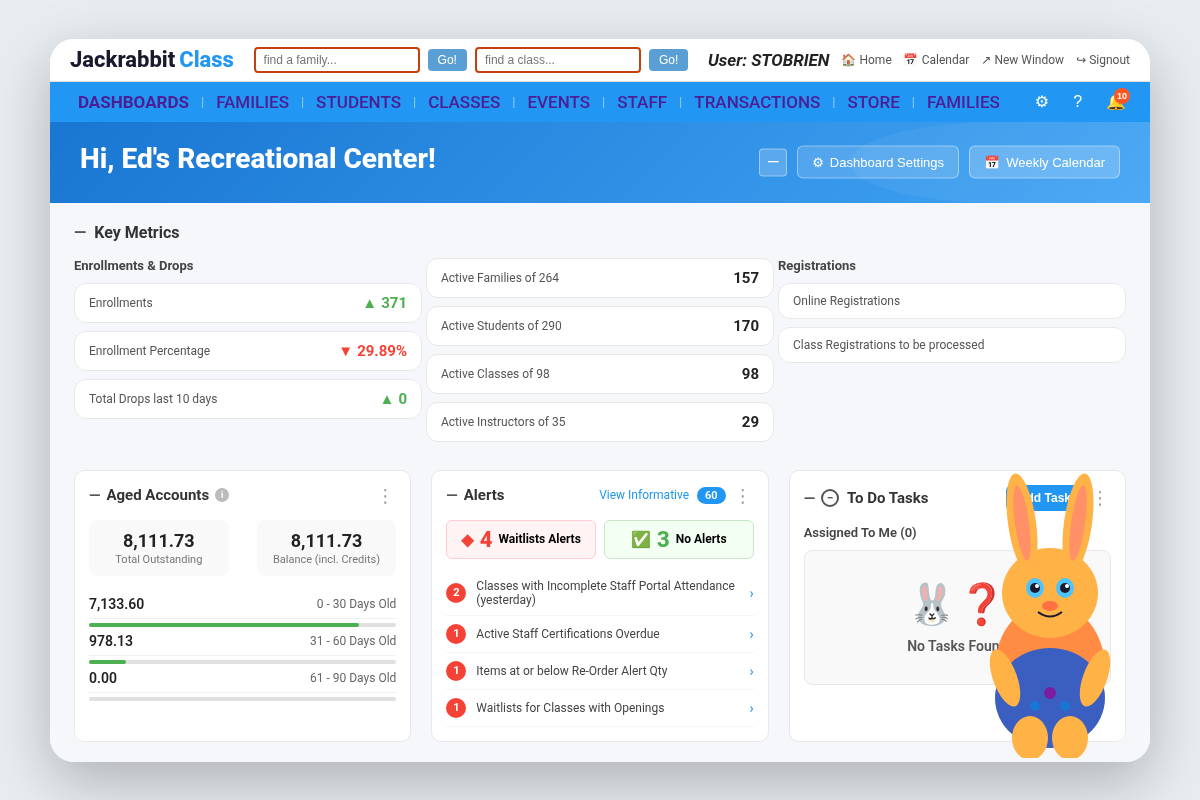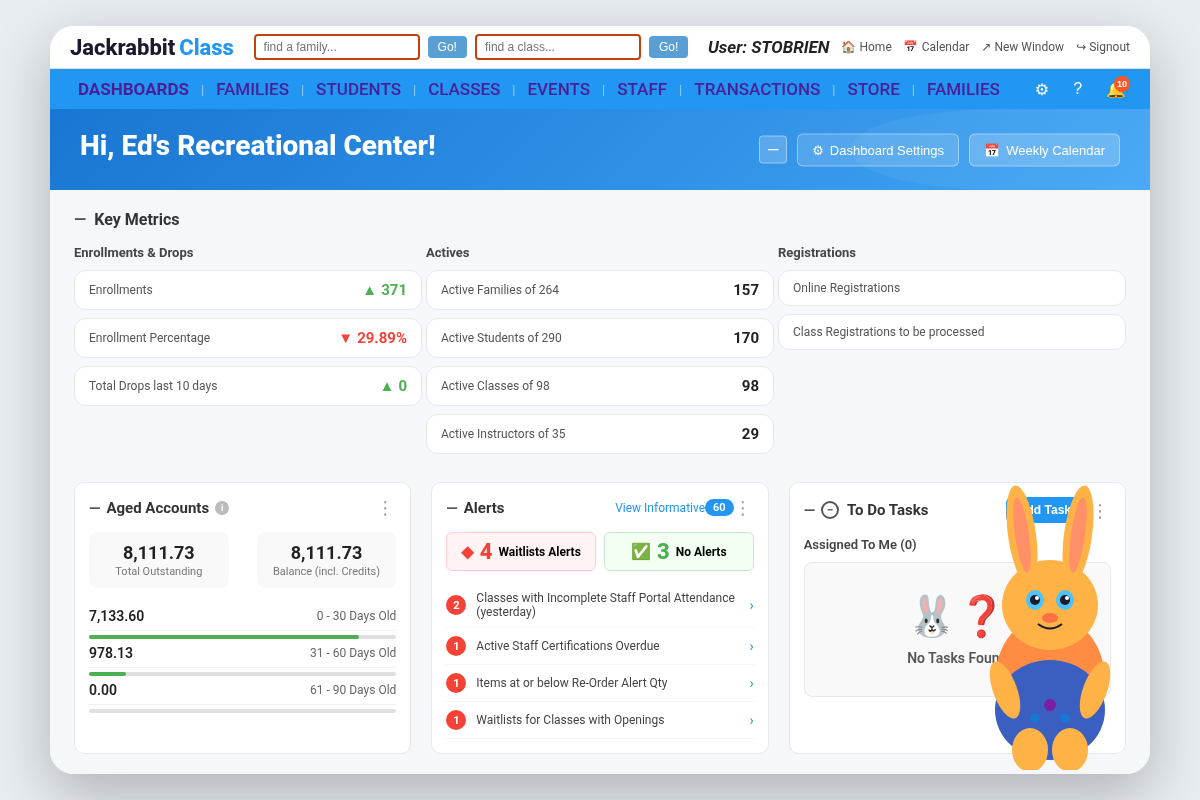--- a/index.html
+++ b/index.html
@@ -571,21 +571,20 @@
         <div class="metric-card">
           <span class="metric-label">Total Drops last 10 days</span>
           <span class="metric-value green">
             <span style="color:#4CAF50;">▲</span>
             <span>0</span>
           </span>
         </div>
       </div>
 
       <div class="metrics-col">
-        <h3>Actives</h3>
         <div class="metric-card">
           <span class="metric-label">Active Families of 264</span>
           <span class="metric-value">157</span>
         </div>
         <div class="metric-card">
           <span class="metric-label">Active Students of 290</span>
           <span class="metric-value">170</span>
         </div>
         <div class="metric-card">
           <span class="metric-label">Active Classes of 98</span>
@@ -649,21 +648,21 @@
         <div class="progress-bar">
           <div class="progress-fill green" style="width:0%"></div>
         </div>
       </div>
 
       <div class="panel">
         <div class="panel-header">
           <div class="panel-title">
             <span>Alerts</span>
           </div>
-          <div style="display:flex;align-items:center;gap:0;">
+          <div style="display:flex;align-items:center;gap:8px;">
             <a style="color:#2196F3;font-size:12px;cursor:pointer;">View Informative</a>
             <span class="view-informative">60</span>
             <span class="panel-dots">⋮</span>
           </div>
         </div>
         <div class="alert-header-row">
           <div class="alert-count-box alert-critical">
             <span style="color:#f44336;font-size:16px;">◆</span>
             <span class="alert-count-num alert-count-critical">4</span>
             <div>

